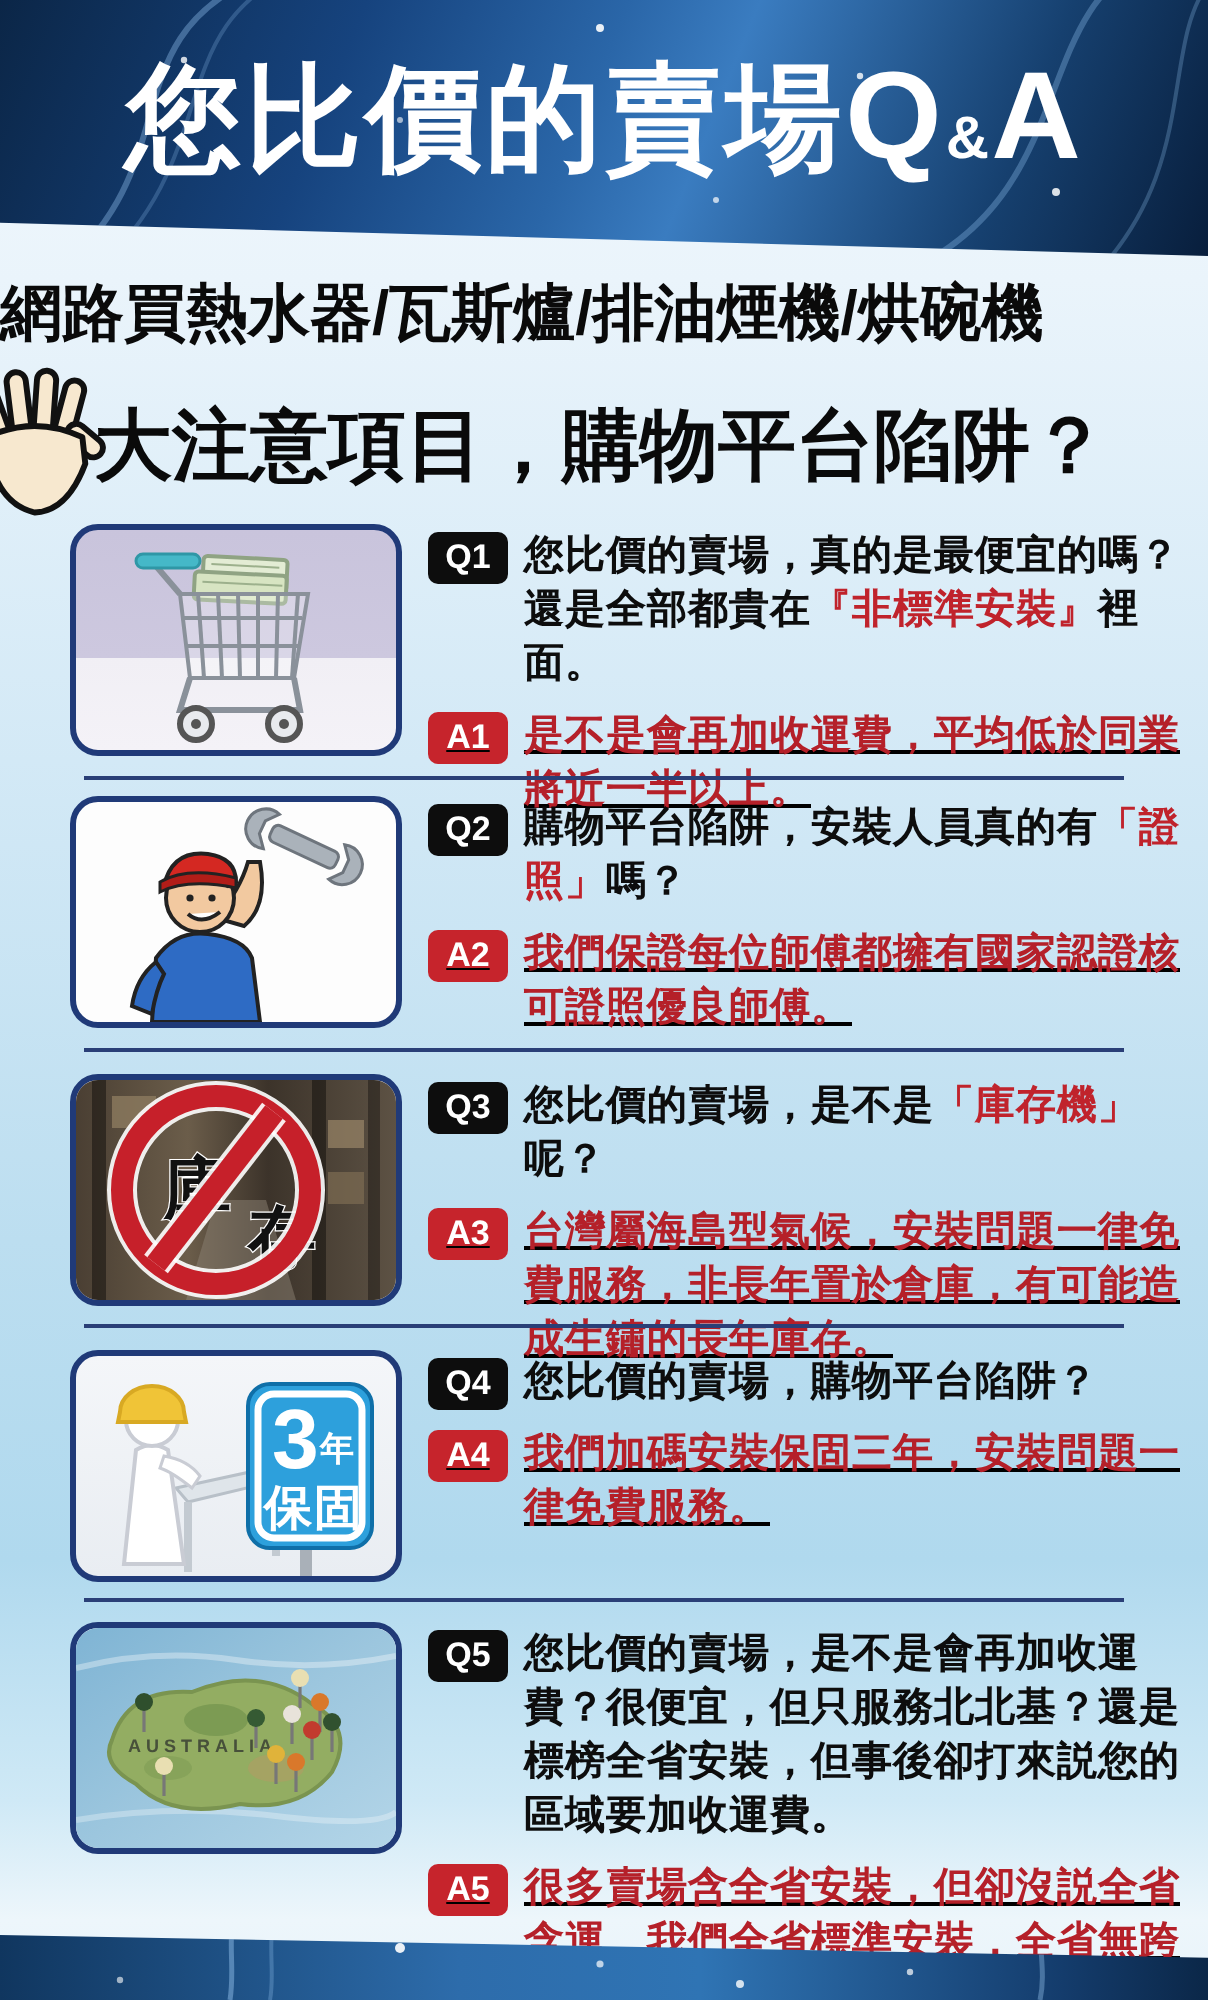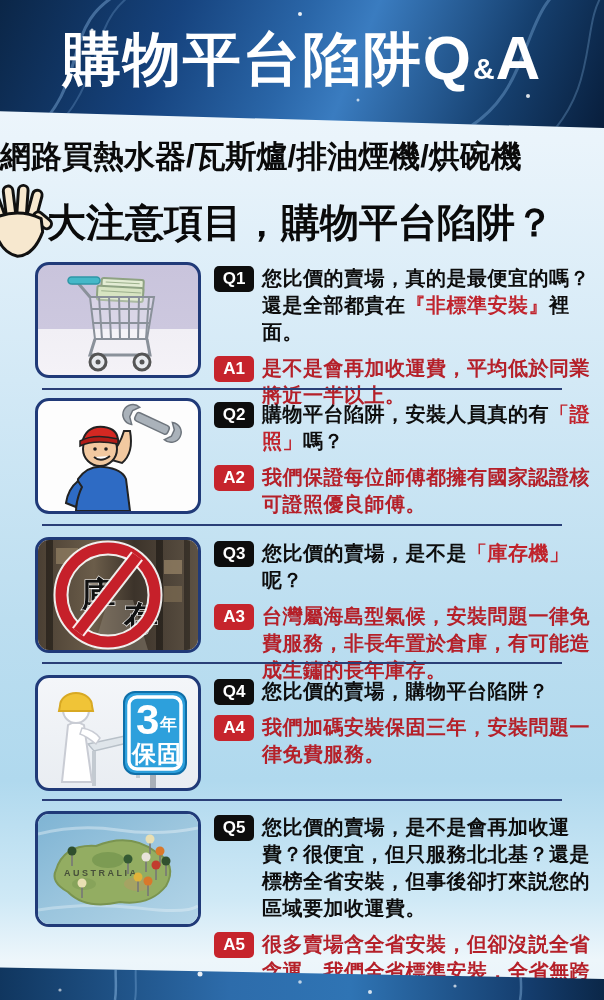--- a/index.html
+++ b/index.html
@@ -33,21 +33,21 @@
 
   
   .qa-row { position: absolute; left: 0; width: 604px; display: flex; align-items: flex-start; }
   .img-box {
     flex: none; margin-left: 35px; width: 166px; height: 116px;
     border: 3px solid #203a78; border-radius: 14px; overflow: hidden; background: #fff;
   }
   .img-box svg { display: block; width: 100%; height: 100%; }
   .qa-text { margin-left: 13px; width: 383px; padding-top: 3px; }
   .q-line { display: flex; align-items: flex-start; }
-  .a-line { margin-top: 9px; }
+  .a-line { margin-top: 9px; text-decoration: underline; }
   .badge {
     flex: none; min-width: 40px; height: 26px; border-radius: 5px; padding: 0 4px;
     color: #fff; font-weight: bold; font-size: 17px;
     display: flex; align-items: center; justify-content: center;
     margin-right: 8px; margin-top: 1px;
   }
   .badge.q { background: #0d0d0d; }
   .badge.a { background: #c6242c; }
   .q-p, .a-p { font-size: 20px; line-height: 27px; font-weight: bold; letter-spacing: 0.5px; }
   .q-p { color: #0d0d0d; }
@@ -76,21 +76,21 @@
       <path d="M455 135 C 540 95, 515 5, 575 -20" fill="none" stroke="rgba(160,210,255,0.30)" stroke-width="3"></path>
       <path d="M545 140 C 600 85, 580 25, 604 -8" fill="none" stroke="rgba(160,210,255,0.25)" stroke-width="2"></path>
       <circle cx="300" cy="14" r="2" fill="rgba(255,255,255,0.9)"></circle>
       <circle cx="430" cy="38" r="1.6" fill="rgba(255,255,255,0.8)"></circle>
       <circle cx="92" cy="30" r="1.6" fill="rgba(255,255,255,0.8)"></circle>
       <circle cx="528" cy="96" r="2" fill="rgba(255,255,255,0.85)"></circle>
       <circle cx="358" cy="100" r="1.5" fill="rgba(255,255,255,0.7)"></circle>
       <circle cx="200" cy="60" r="1.5" fill="rgba(255,255,255,0.6)"></circle>
     </svg>
     <h1 class="title">
-      <span class="cjk">購物平台陷阱</span>
+      <span class="cjk">您比價的賣場</span>
       <span class="latin">Q</span>
       <span class="amp">&amp;</span>
       <span class="latin">A</span>
     </h1>
   </div>
 
   <div class="subtitle">
     <div class="sub-line1">網路買熱水器/瓦斯爐/排油煙機/烘碗機</div>
     <div class="sub-line2">
       <span>有</span>

